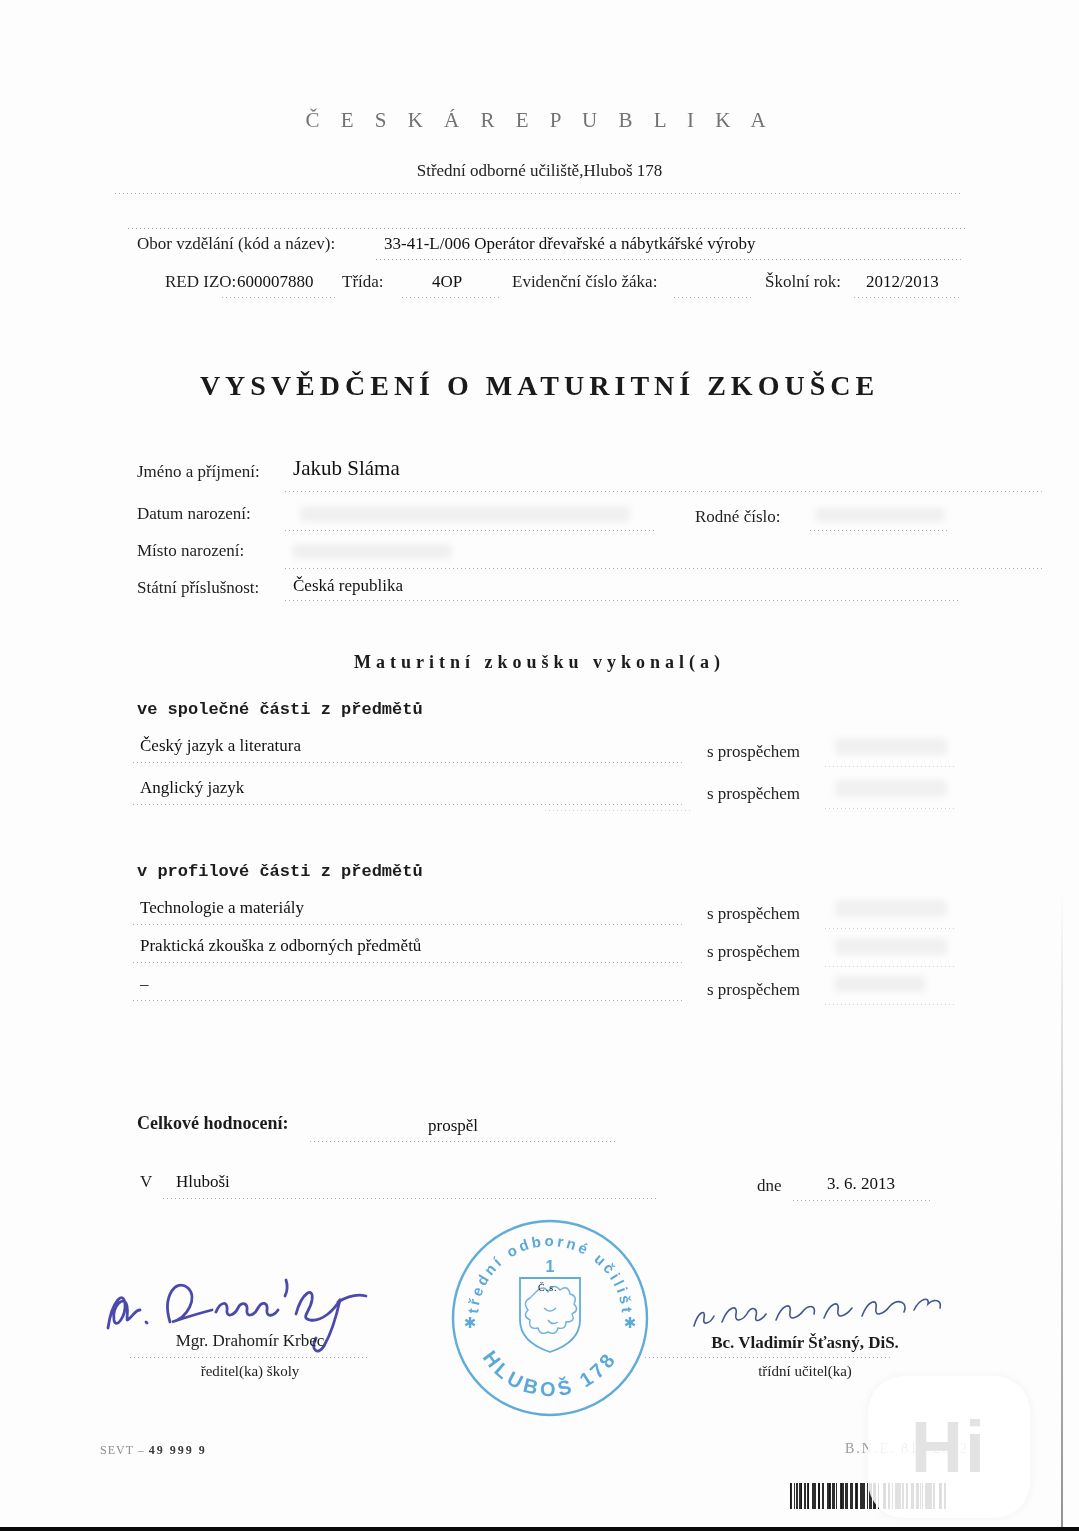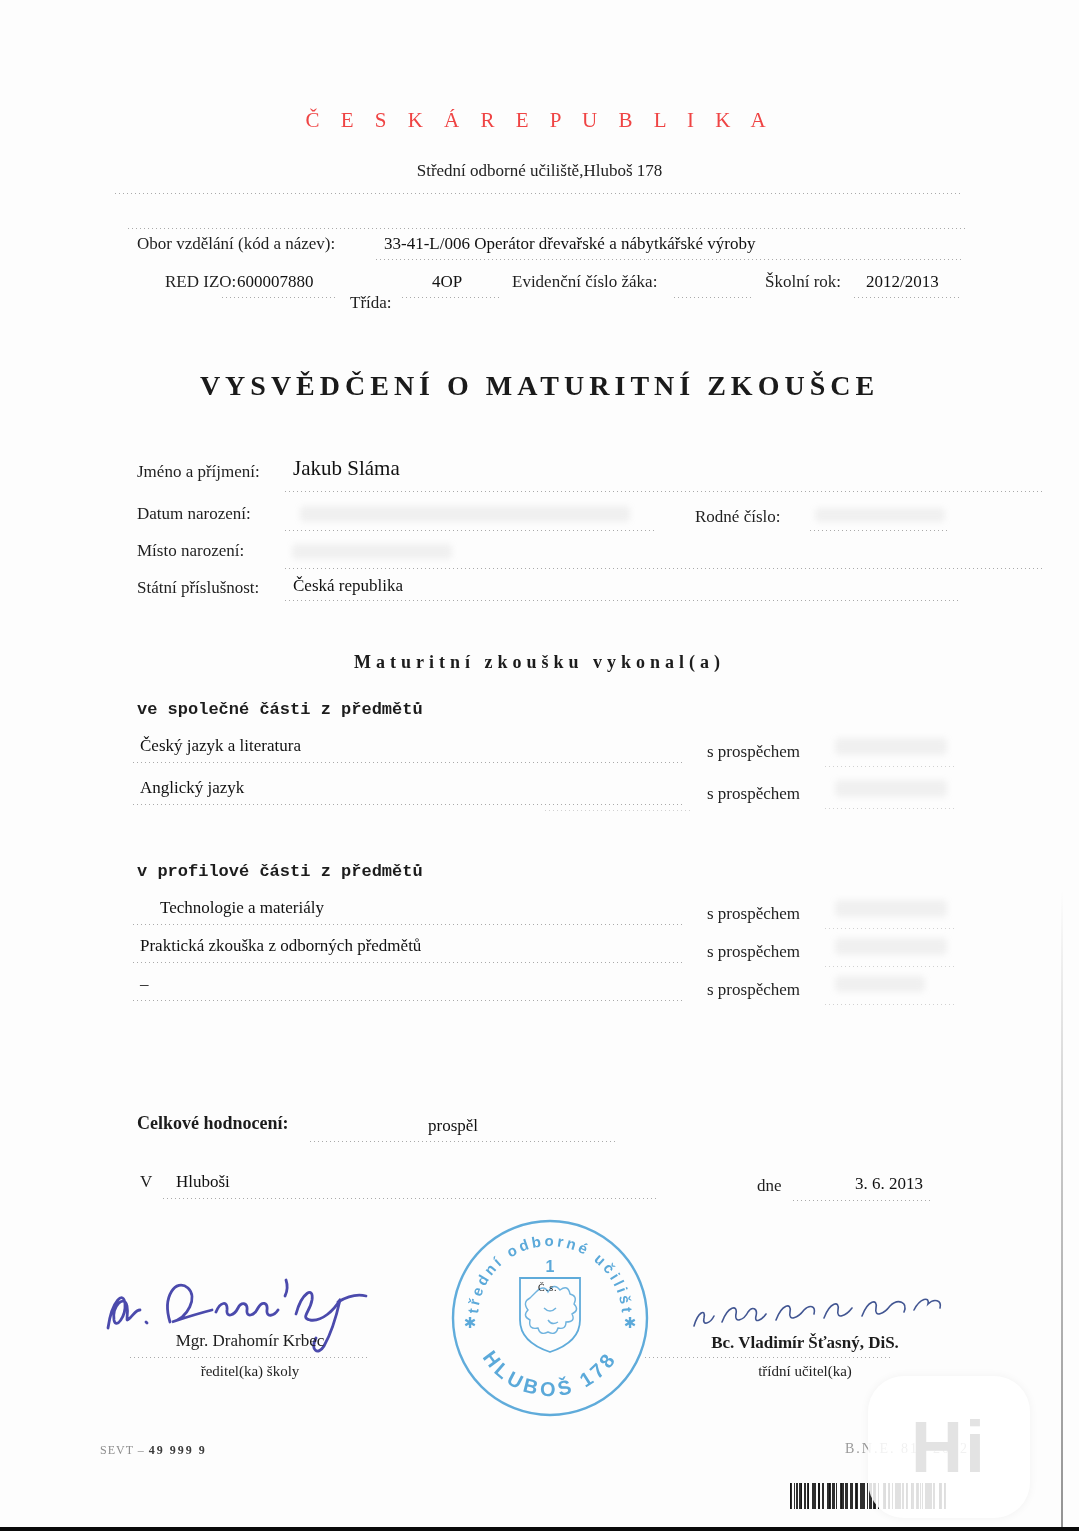--- a/index.html
+++ b/index.html
@@ -8,21 +8,21 @@
     font-family:"Liberation Serif","DejaVu Serif",serif;color:#1c1c1c;overflow:hidden;
   }
   .abs{position:absolute;}
   .center{text-align:center;width:1079px;left:0;}
   .dot{
     position:absolute;height:2px;opacity:.85;
     background-image:repeating-linear-gradient(90deg,#9b9b9b 0 1px,transparent 1px 4px);
     background-size:4px 1px;background-repeat:repeat-x;background-position:0 0;
   }
   .dot.faint{opacity:.45;}
-  .country{font-size:21px;letter-spacing:8px;color:#ef4444;}
+  .country{font-size:21px;letter-spacing:8px;color:#737373;}
   .school{font-size:17px;color:#222;}
   .lbl{font-size:17px;color:#1f1f1f;white-space:nowrap;}
   .val{font-size:17px;color:#111;white-space:nowrap;}
   .doc-title{font-size:28px;font-weight:bold;letter-spacing:5px;color:#1a1a1a;}
   .exam-head{font-size:18px;font-weight:bold;letter-spacing:5px;}
   .sect{font-size:17px;font-weight:bold;font-family:Liberation Mono, monospace;}
   .big-val{font-size:21px;}
   .bold-lbl{font-size:18px;font-weight:bold;}
   .smudge{position:absolute;background:rgba(150,150,150,.12);filter:blur(3px);border-radius:4px;}
   .sig-name{font-size:17px;text-align:center;}
@@ -62,21 +62,21 @@
   <div class="abs center school" style="top:161px;">Střední odborné učiliště,Hluboš 178</div>
   <div class="dot" style="left:115px;top:193px;width:848px;"></div>
   <div class="dot" style="left:128px;top:228px;width:838px;"></div>
 
   <span class="abs lbl" style="left:137px;top:234px;">Obor vzdělání (kód a název):</span>
   <span class="abs val" style="left:384px;top:234px;">33-41-L/006 Operátor dřevařské a nábytkářské výroby</span>
   <div class="dot" style="left:376px;top:259px;width:586px;"></div>
 
   <span class="abs lbl" style="left:137px;top:272px;margin-left:28px;">RED IZO:</span>
   <span class="abs val" style="left:237px;top:272px;">600007880</span>
-  <span class="abs lbl" style="left:350px;top:272px;margin-top:21px;">Třída:</span>
+  <span class="abs lbl" style="left:342px;top:272px;">Třída:</span>
   <span class="abs val" style="left:432px;top:272px;">4OP</span>
   <span class="abs lbl" style="left:512px;top:272px;">Evidenční číslo žáka:</span>
   <span class="abs lbl" style="left:765px;top:272px;">Školní rok:</span>
   <span class="abs val" style="left:866px;top:272px;">2012/2013</span>
   <div class="dot" style="left:222px;top:297px;width:115px;"></div>
   <div class="dot" style="left:402px;top:297px;width:98px;"></div>
   <div class="dot" style="left:674px;top:297px;width:80px;"></div>
   <div class="dot" style="left:854px;top:297px;width:108px;"></div>
 
   <div class="abs center doc-title" style="top:370px;">VYSVĚDČENÍ O MATURITNÍ ZKOUŠCE</div>
@@ -112,21 +112,21 @@
 
   <span class="abs val" style="left:140px;top:778px;">Anglický jazyk</span>
   <span class="abs lbl" style="left:707px;top:784px;">s prospěchem</span>
   <div class="dot" style="left:133px;top:804px;width:552px;"></div>
   <div class="smudge" style="left:835px;top:780px;width:112px;height:17px;"></div>
   <div class="dot faint" style="left:825px;top:808px;width:130px;"></div>
   <div class="dot faint" style="left:545px;top:810px;width:145px;"></div>
 
   <div class="abs sect" style="left:137px;top:862px;">v profilové části z předmětů</div>
 
-  <span class="abs val" style="left:140px;top:898px;margin-left:20px;">Technologie a materiály</span>
+  <span class="abs val" style="left:140px;top:898px;">Technologie a materiály</span>
   <span class="abs lbl" style="left:707px;top:904px;">s prospěchem</span>
   <div class="dot" style="left:133px;top:924px;width:552px;"></div>
   <div class="smudge" style="left:835px;top:900px;width:112px;height:17px;"></div>
   <div class="dot faint" style="left:825px;top:928px;width:130px;"></div>
 
   <span class="abs val" style="left:140px;top:936px;">Praktická zkouška z odborných předmětů</span>
   <span class="abs lbl" style="left:707px;top:942px;">s prospěchem</span>
   <div class="dot" style="left:133px;top:962px;width:552px;"></div>
   <div class="smudge" style="left:835px;top:938px;width:112px;height:17px;"></div>
   <div class="dot faint" style="left:825px;top:966px;width:130px;"></div>
@@ -138,21 +138,21 @@
   <div class="dot faint" style="left:825px;top:1004px;width:130px;"></div>
 
   <span class="abs bold-lbl" style="left:137px;top:1113px;">Celkové hodnocení:</span>
   <span class="abs val" style="left:428px;top:1116px;">prospěl</span>
   <div class="dot" style="left:310px;top:1141px;width:305px;"></div>
 
   <span class="abs lbl" style="left:140px;top:1172px;">V</span>
   <span class="abs val" style="left:176px;top:1172px;">Hluboši</span>
   <div class="dot" style="left:163px;top:1198px;width:495px;"></div>
   <span class="abs lbl" style="left:757px;top:1176px;">dne</span>
-  <span class="abs val" style="left:855px;top:1174px;text-align:right;">3. 6. 2013</span>
+  <span class="abs val" style="left:827px;top:1174px;text-align:right;">3. 6. 2013</span>
   <div class="dot" style="left:793px;top:1200px;width:140px;"></div>
 
   <svg class="abs" style="left:448px;top:1216px;" width="204" height="204" viewBox="0 0 204 204">
     <g stroke="#4aa0d6" fill="none" opacity="0.88">
       <circle cx="102" cy="102" r="97" stroke-width="2.4"></circle>
       <path id="arcTop" d="M 30,102 A 72,72 0 0 1 174,102" stroke="none"></path>
       <path id="arcBottom" d="M 24,102 A 78,78 0 0 0 180,102" stroke="none"></path>
       <path d="M72,62 h60 v42 q0,22 -30,32 q-30,-10 -30,-32 z" stroke-width="1.8"></path>
       <path d="M88,76 q8,-8 12,0 q6,-10 12,-2 q8,-6 10,4 q8,2 4,10 q6,6 -2,10 q4,8 -6,8 q0,8 -8,6 q-2,8 -10,4 q-8,4 -10,-4 q-10,2 -8,-8 q-8,-4 -2,-10 q-6,-8 2,-12 z M96,92 q6,6 12,0 M100,104 q4,6 10,2" stroke-width="1.4" opacity="0.9"></path>
     </g>

